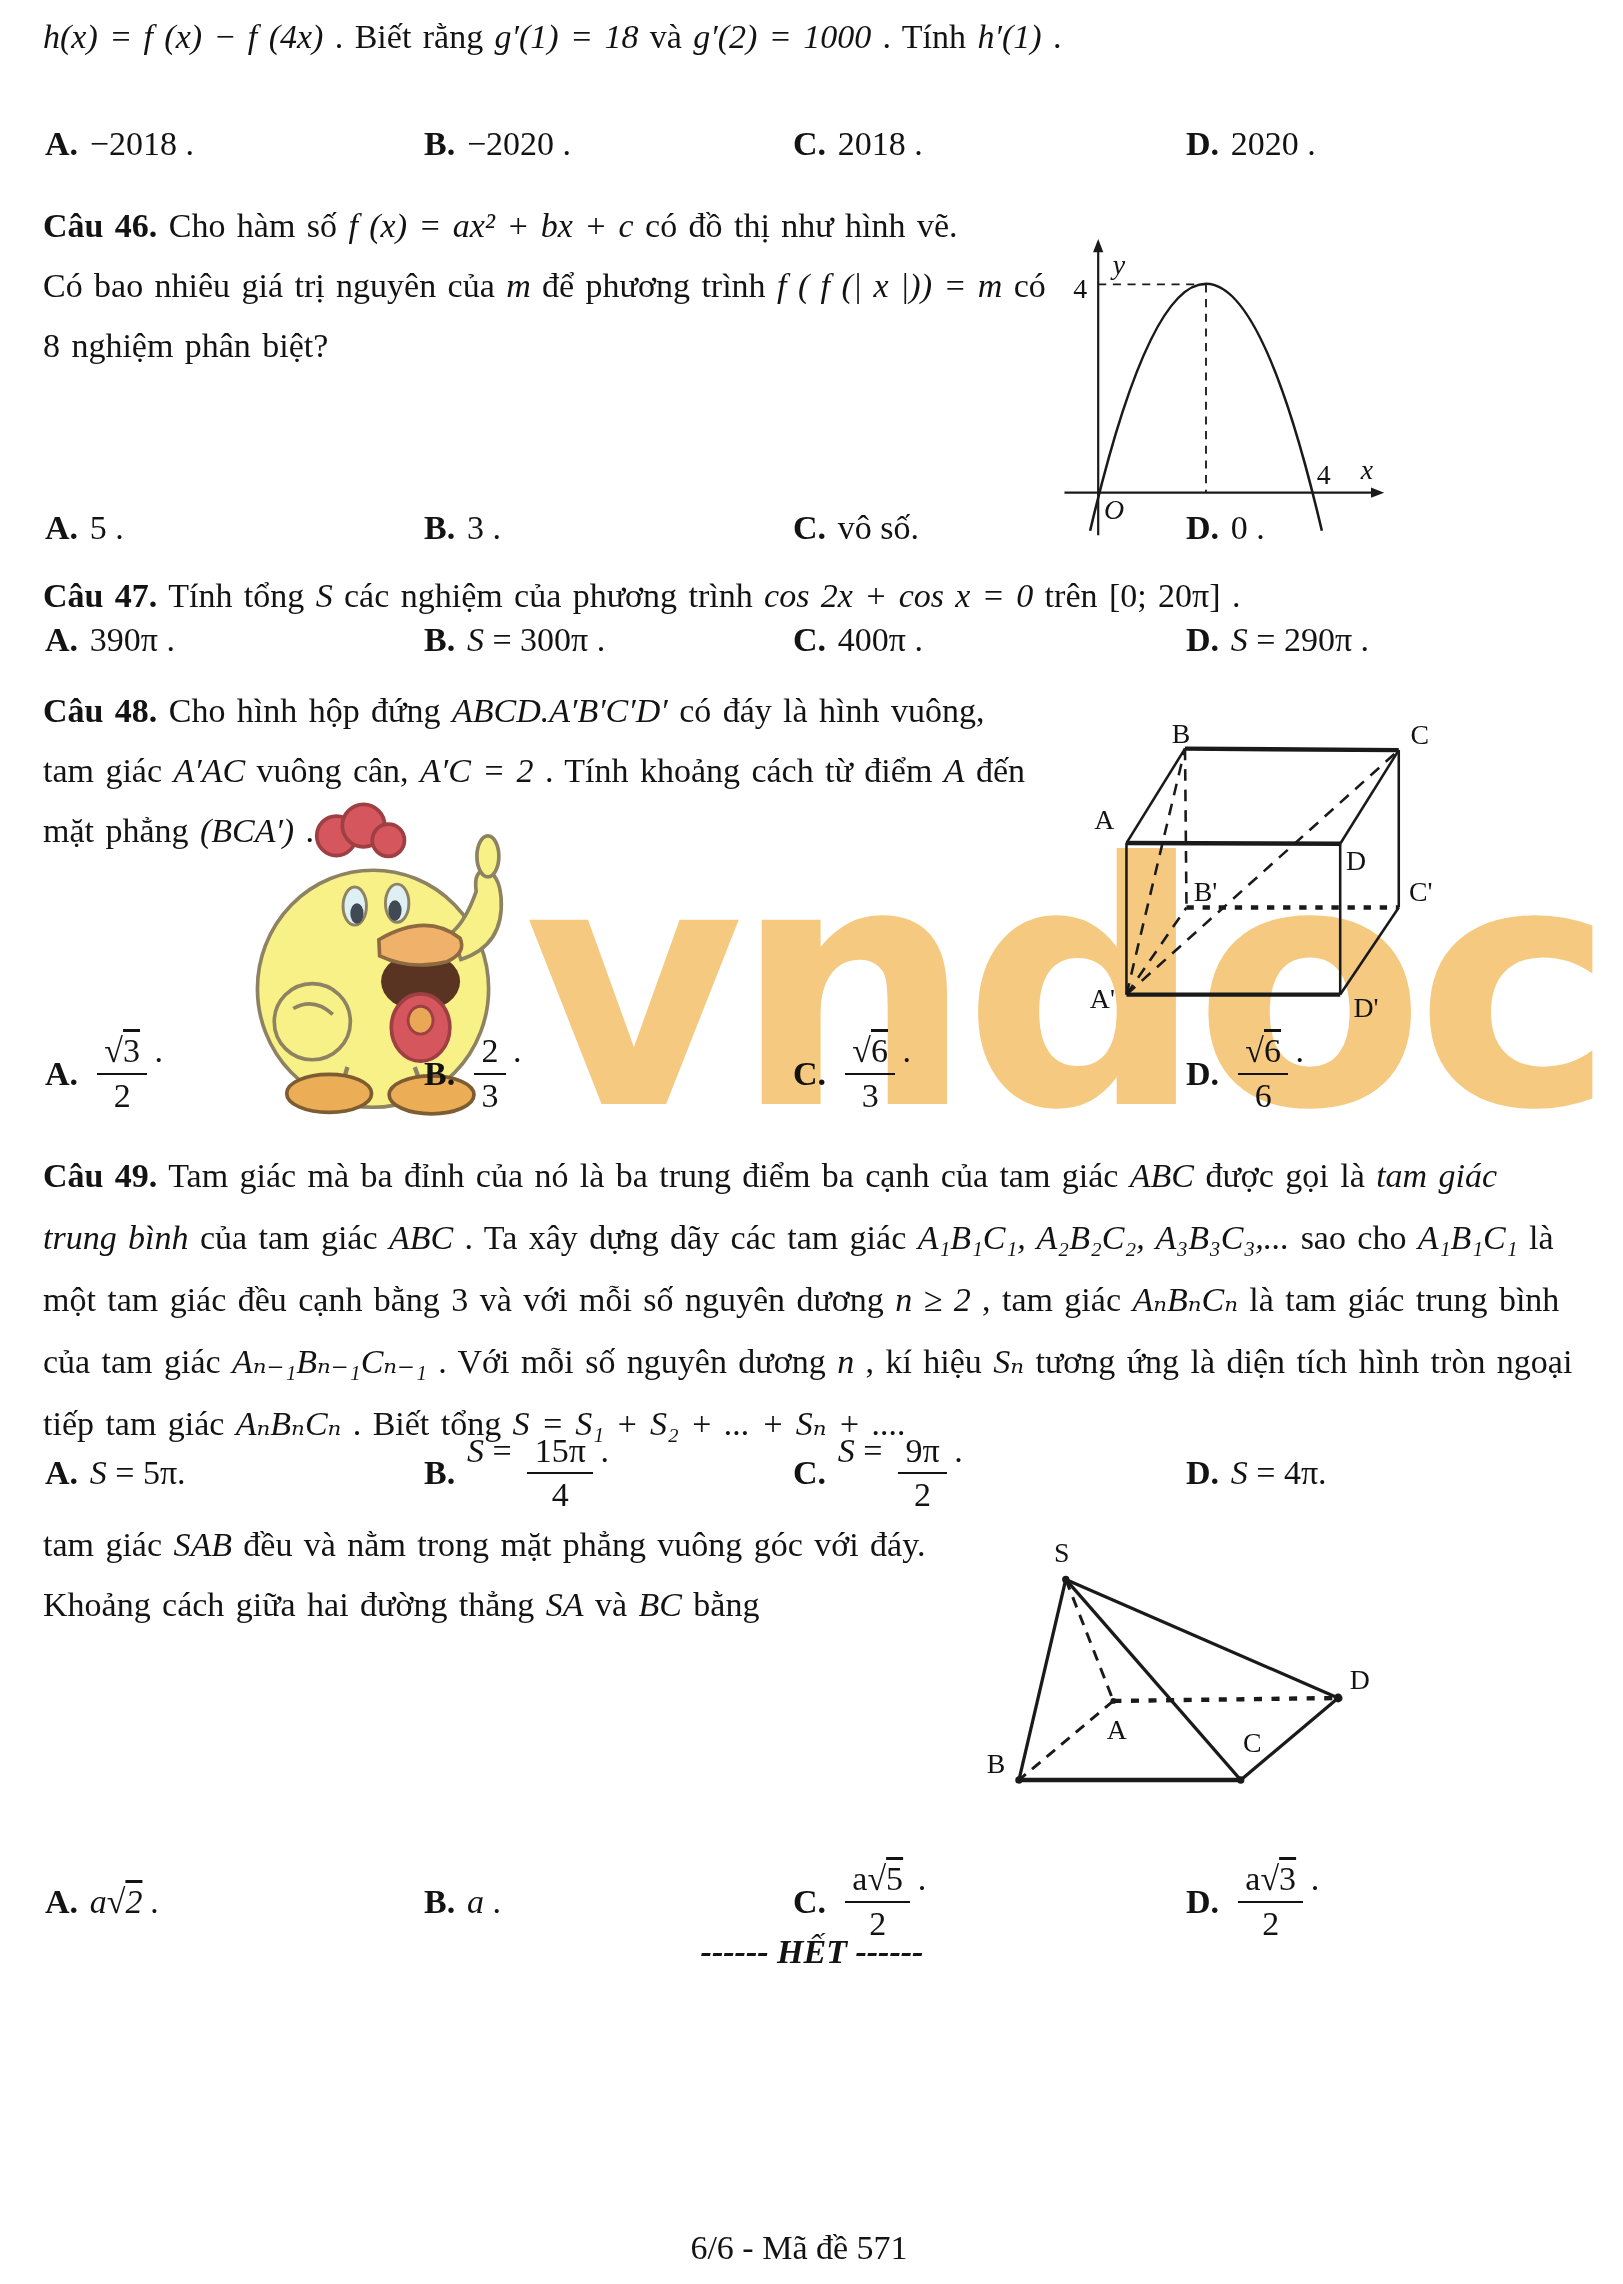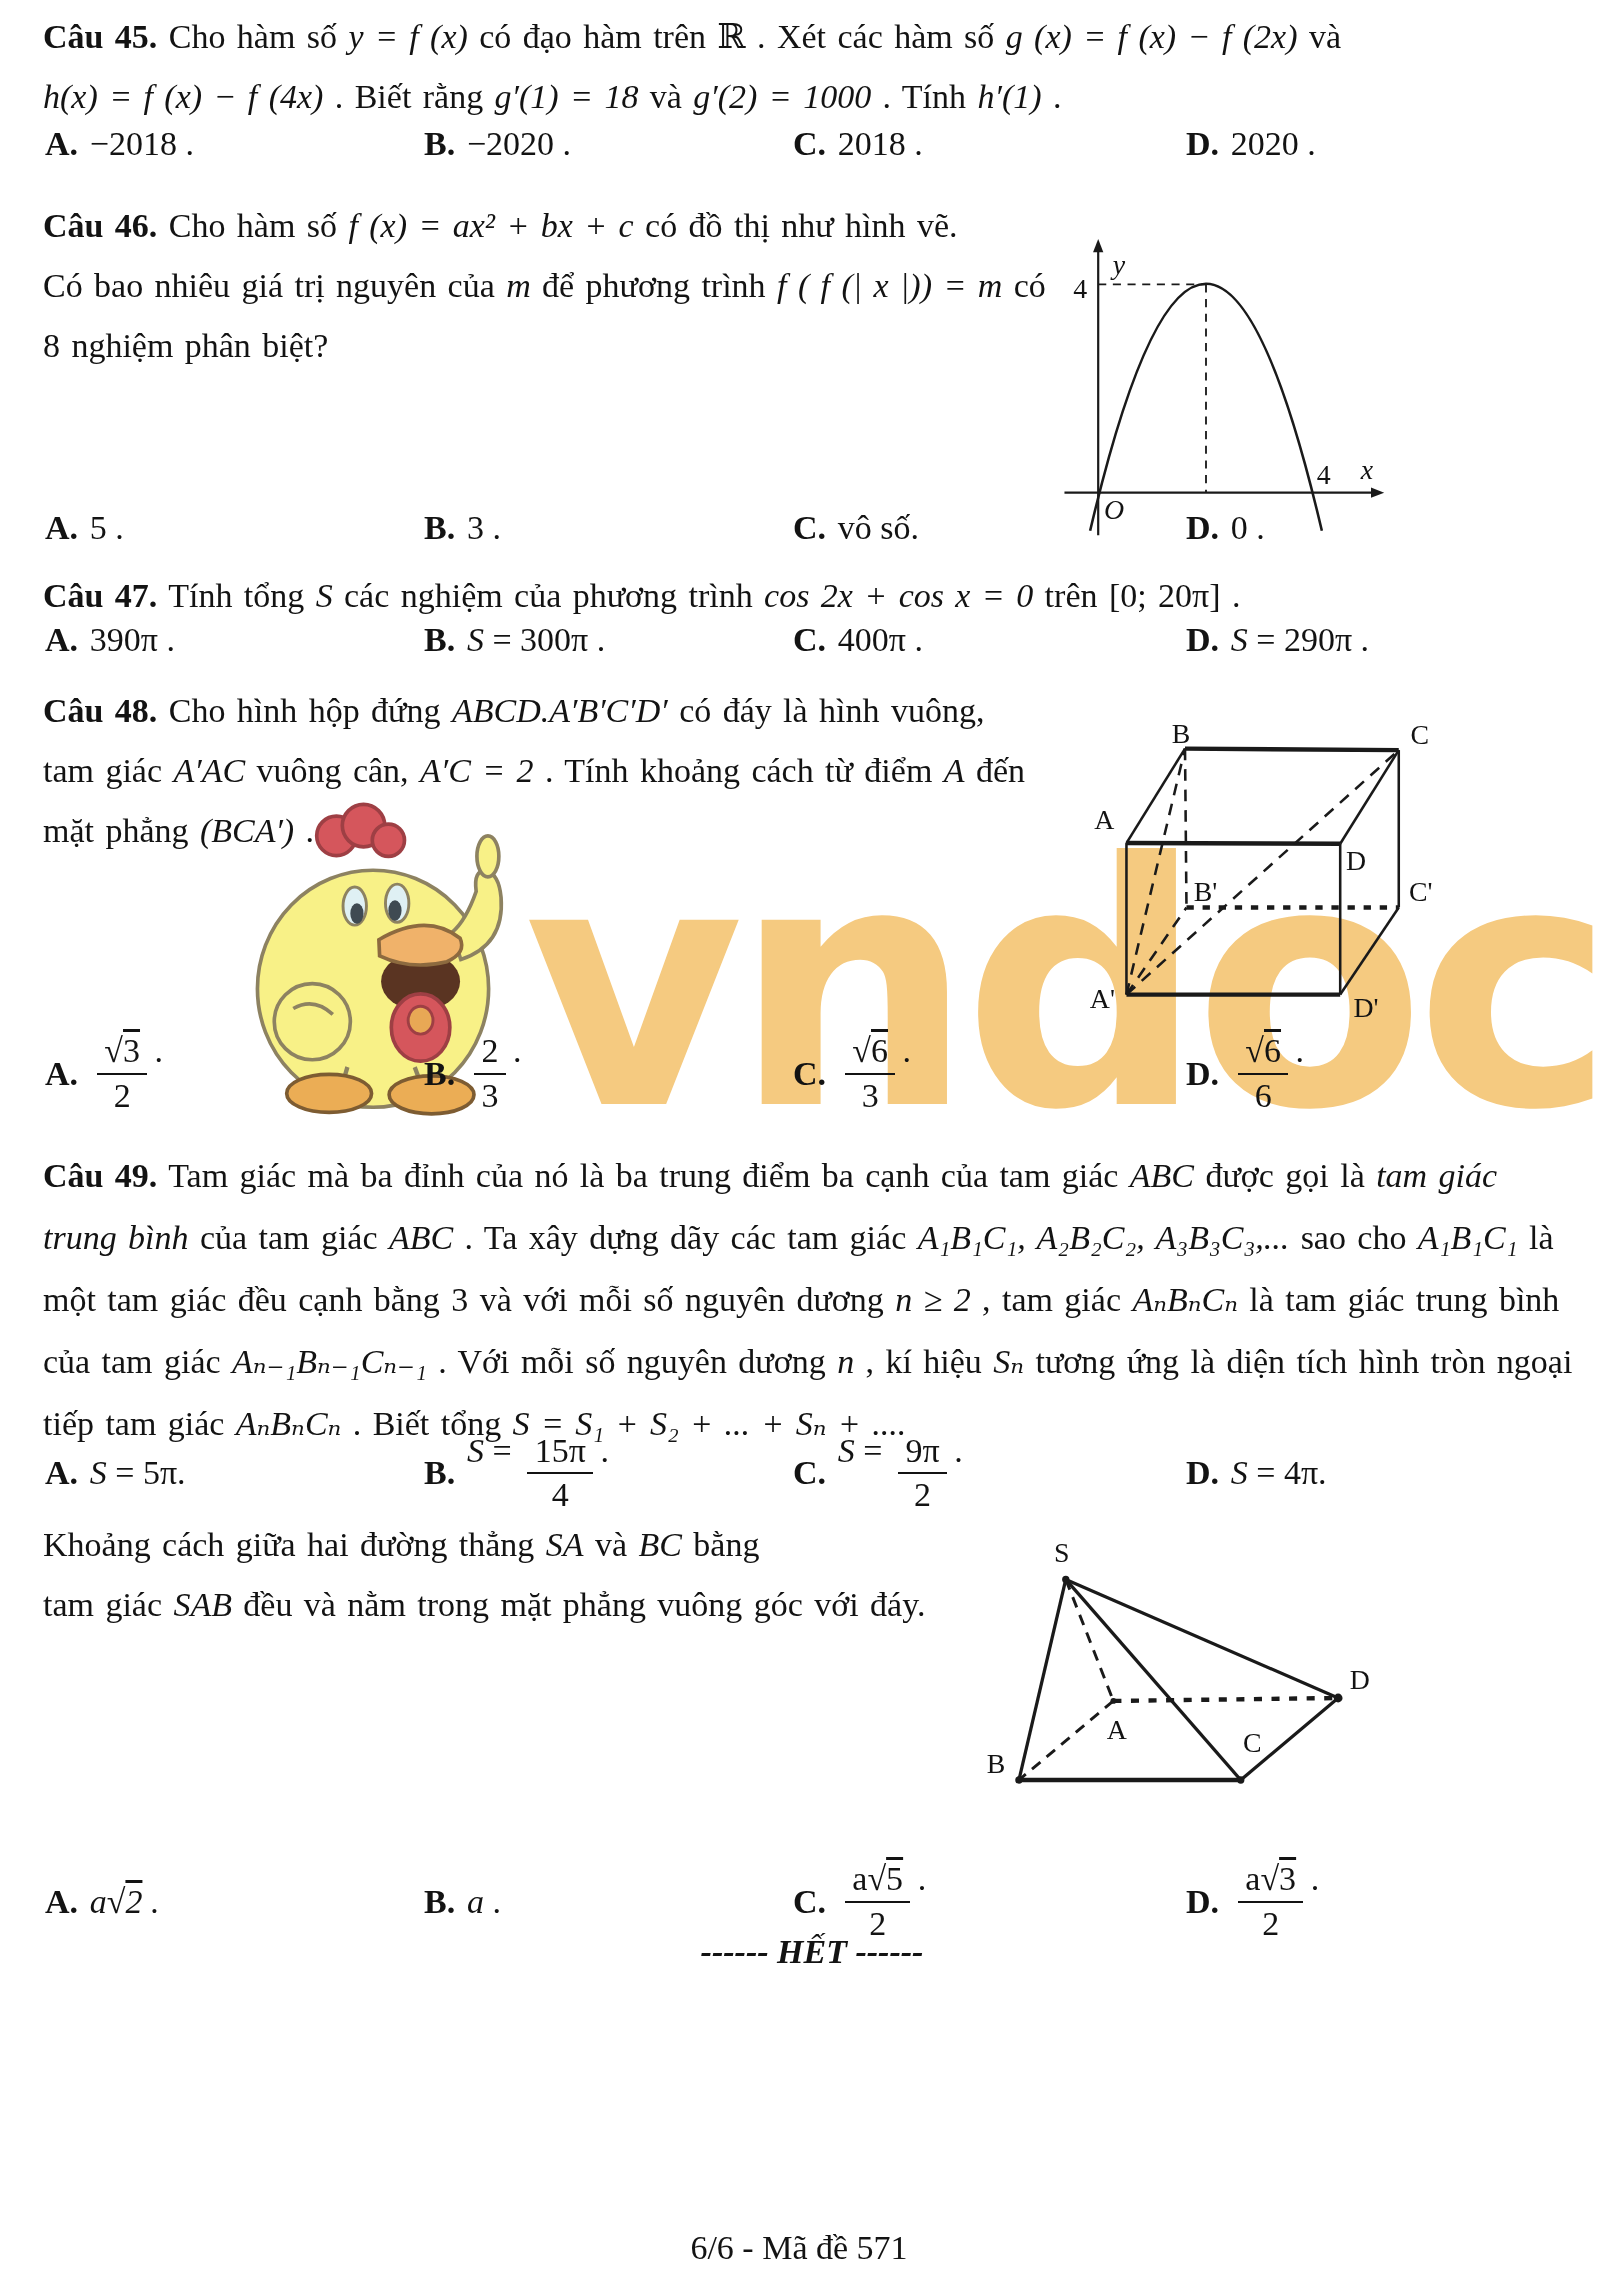--- a/index.html
+++ b/index.html
@@ -59,21 +59,20 @@
       <ellipse cx="240" cy="298" rx="17" ry="19" fill="#e8a855" stroke="#9e3f44" stroke-width="4"></ellipse>
       <path d="M140,362 Q132,385 137,402 M232,362 Q242,385 238,402" fill="none" stroke-width="6"></path>
       <g stroke="#7d5c32">
         <ellipse cx="115" cy="398" rx="58" ry="26" fill="#ebad55"></ellipse>
         <ellipse cx="255" cy="400" rx="58" ry="26" fill="#ebad55"></ellipse>
       </g>
     </g>
   </svg>
 
   <div class="q" style="top:7.3px">
-    <div class="line"><span class="sg-b">Câu 45.</span><span> Cho hàm số </span><span class="sg-i">y = f (x)</span><span> có đạo hàm trên ℝ . Xét các hàm số </span><span class="sg-i">g (x) = f (x) − f (2x)</span><span> và</span></div>
     <div class="line"><span class="sg-i">h(x) = f (x) − f (4x)</span><span> . Biết rằng </span><span class="sg-i">g′(1) = 18</span><span> và </span><span class="sg-i">g′(2) = 1000</span><span> . Tính </span><span class="sg-i">h′(1)</span><span> .</span></div>
   </div>
   <div class="ansrow" style="top:123px;height:41px">
     <span class="ans c1">
         <span class="al">A.</span>
         <span><span>−2018 .</span></span>
       </span>
     <span class="ans c2">
         <span class="al">B.</span>
         <span><span>−2020 .</span></span>
@@ -242,22 +241,22 @@
             <span class="fd">2</span>
           </span><span>.</span></span>
       </span>
     <span class="ans c4">
         <span class="al">D.</span>
         <span><span class="sg-i">S</span><span> = 4π.</span></span>
       </span>
   </div>
 
   <div class="q" style="top:1515px">
+    <div class="line"><span>tam giác </span><span class="sg-i">SAB</span><span> đều và nằm trong mặt phẳng vuông góc với đáy.</span></div>
     <div class="line"><span>Khoảng cách giữa hai đường thẳng </span><span class="sg-i">SA</span><span> và </span><span class="sg-i">BC</span><span> bằng</span></div>
-    <div class="line"><span>tam giác </span><span class="sg-i">SAB</span><span> đều và nằm trong mặt phẳng vuông góc với đáy.</span></div>
   </div>
 
   <svg class="figure" style="left:975px;top:1531px;font-size:46px" width="410" height="293" viewBox="0 0 560 400">
     <g stroke="#1a1a1a" fill="none">
       <line x1="124" y1="66" x2="60" y2="340" stroke-width="4.5"></line>
       <line x1="124" y1="66" x2="363" y2="340" stroke-width="4.5"></line>
       <line x1="124" y1="66" x2="496" y2="228" stroke-width="4.5"></line>
       <line x1="60" y1="340" x2="363" y2="340" stroke-width="6"></line>
       <line x1="363" y1="340" x2="496" y2="228" stroke-width="4.5"></line>
       <line x1="124" y1="66" x2="189" y2="232" stroke-width="4" stroke-dasharray="15 11"></line>

